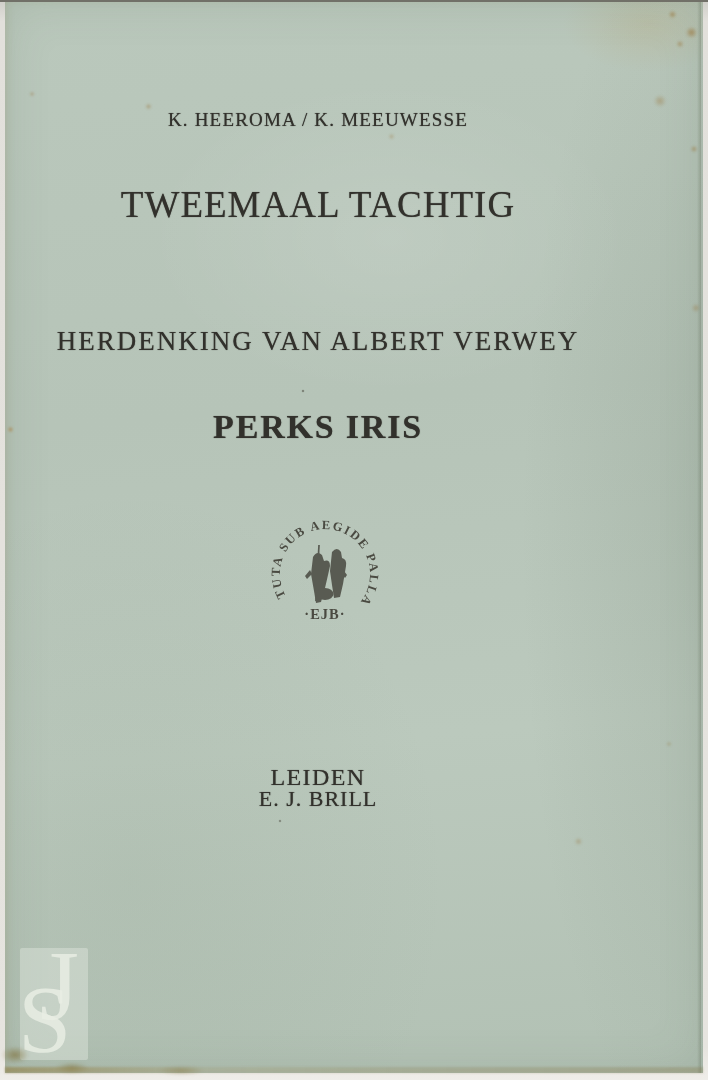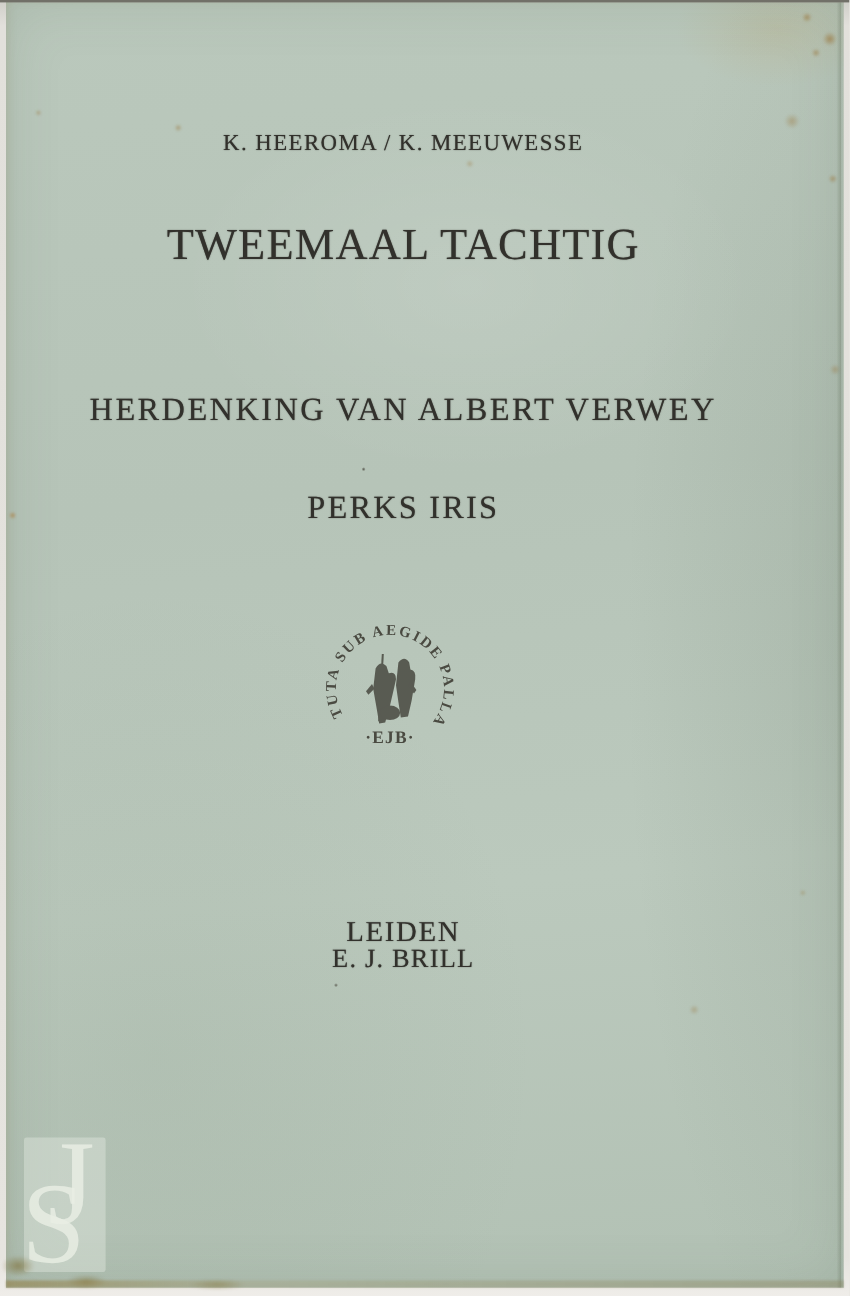--- a/index.html
+++ b/index.html
@@ -14,25 +14,25 @@
           radial-gradient(420px 520px at 18% 82%, rgba(116,136,114,.10), transparent 75%),
           radial-gradient(260px 900px at 100% 50%, rgba(96,112,94,.14), transparent 70%),
           linear-gradient(175deg,#bac8bc 0%,#b6c4b8 38%,#bbc9bd 68%,#b2c1b4 100%);
         box-shadow:inset 0 0 46px rgba(86,106,86,.16), inset 4px 0 8px -3px rgba(158,146,104,.28);}
   .book-bottom-edge{position:absolute;left:0;right:0;bottom:0;height:6px;filter:blur(1px);
         background:linear-gradient(to right, rgba(146,124,62,.55), rgba(168,156,112,.25) 28%, rgba(150,140,96,.30) 58%, rgba(138,126,82,.35));}
   .book-right-edge{position:absolute;right:2px;top:0;bottom:0;width:4px;
         background:linear-gradient(to right, rgba(0,0,0,0), rgba(104,116,96,.38));}
   .type{position:absolute;inset:0;filter:blur(.35px);}
   .tline{position:absolute;left:0;width:626px;text-align:center;color:#32312c;
-         text-shadow:0 0 1px rgba(50,49,44,.75);white-space:nowrap;margin-left:18px;}
+         text-shadow:0 0 1px rgba(50,49,44,.75);white-space:nowrap;}
   .authors{top:107px;font-size:19px;letter-spacing:1.2px;}
   .title{top:181px;font-size:37px;letter-spacing:1px;}
   .subtitle{top:324px;font-size:27px;letter-spacing:2px;}
-  .section-title{top:406px;font-size:27px;letter-spacing:1.8px;}
+  .section-title{top:406px;font-size:34px;letter-spacing:1.8px;font-weight:bold;}
   .place{top:762px;font-size:24px;letter-spacing:1.4px;}
   .publisher{top:784px;font-size:22px;letter-spacing:1px;}
   .year{top:811px;font-size:18.5px;letter-spacing:1px;}
   .emblem{position:absolute;left:264px;top:516px;width:112px;height:112px;opacity:.92;}
   .emblem text{fill:#403f37;font-family:"Liberation Serif", serif;}
   .watermark{position:absolute;left:15px;top:946px;width:68px;height:112px;
              background:rgba(225,230,222,.45);border-radius:2px;}
   .wm-letter{position:absolute;font-family:"Liberation Serif", serif;line-height:1;
              color:rgba(233,238,228,.82);font-weight:normal;}
   .wm-s{left:-2px;top:24px;font-size:96px;}

